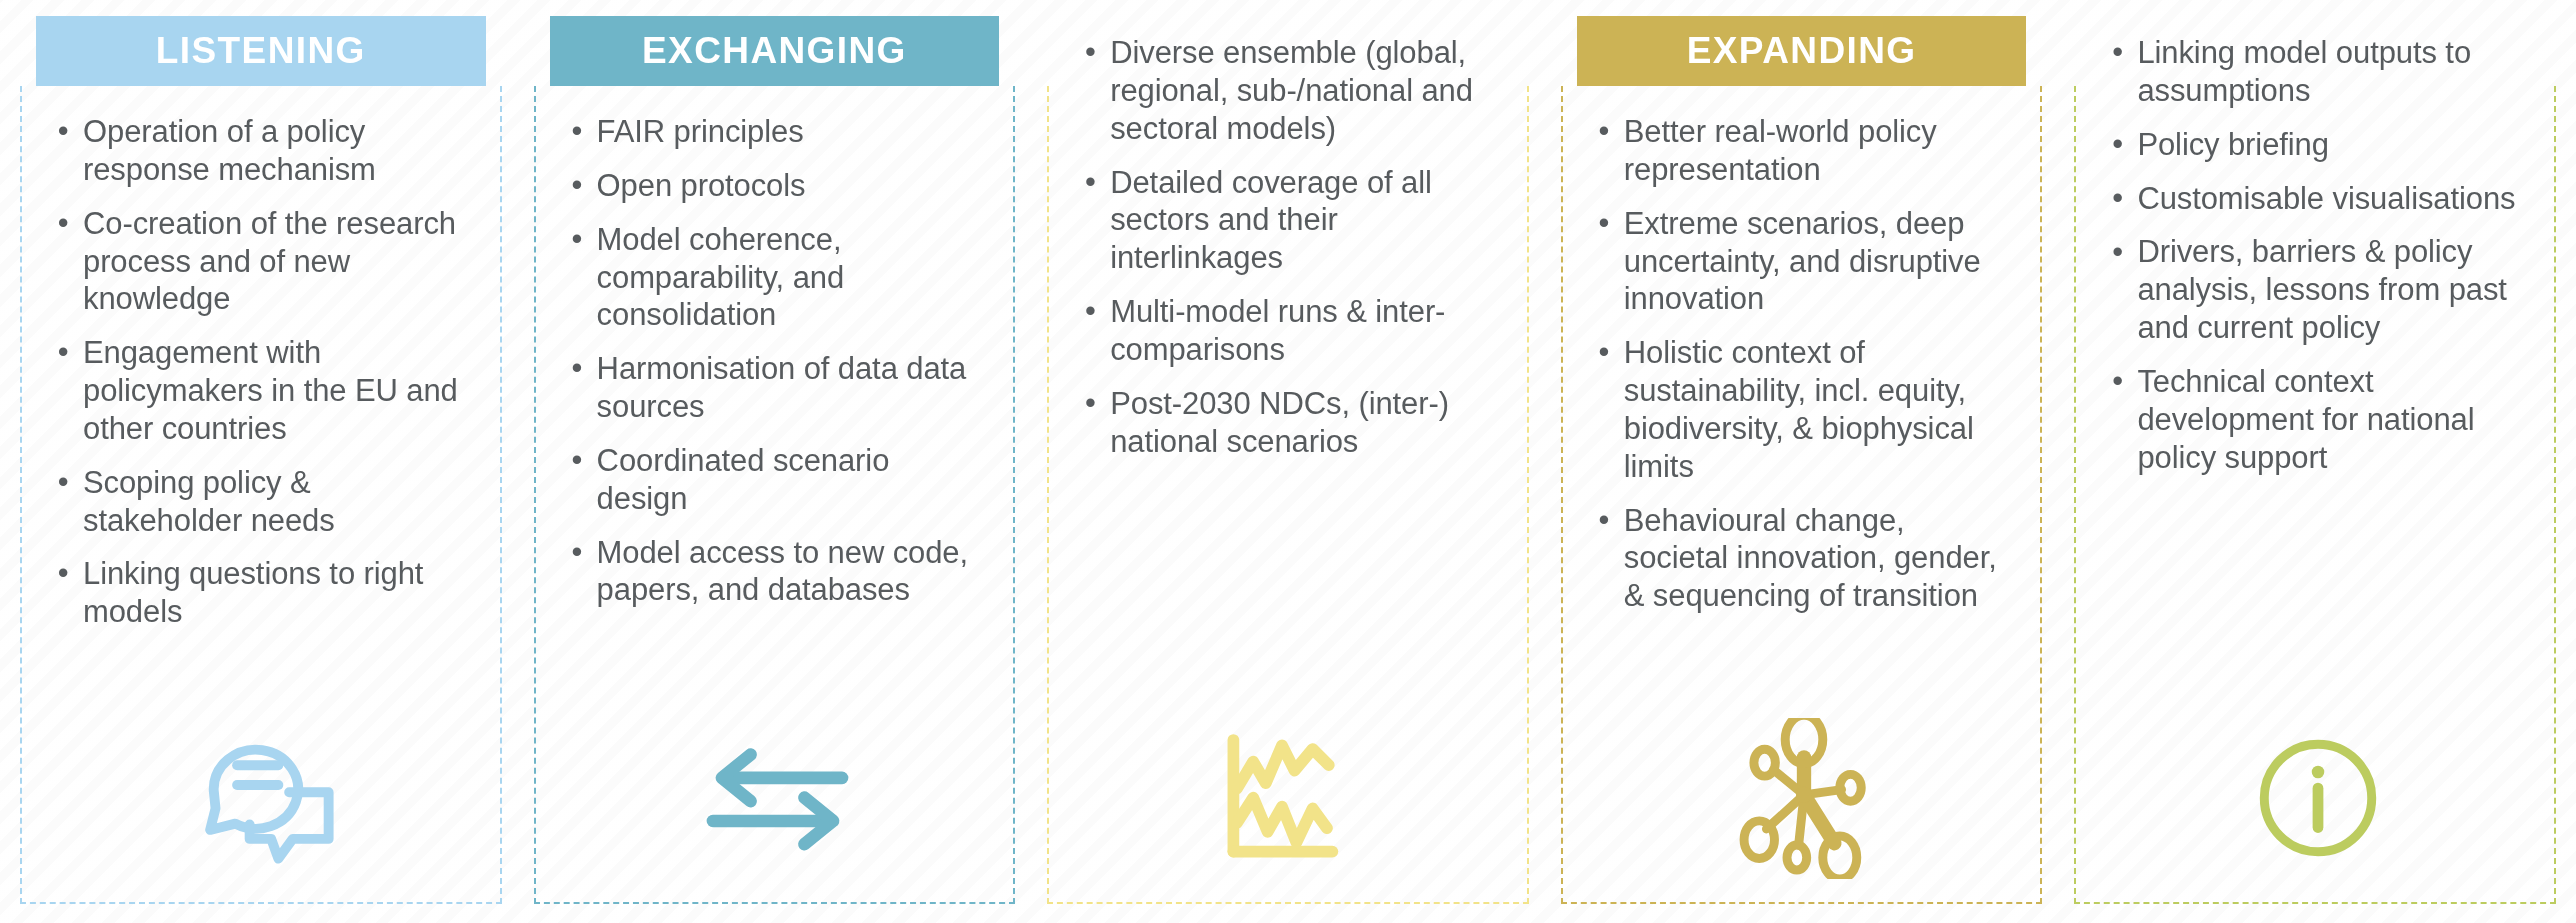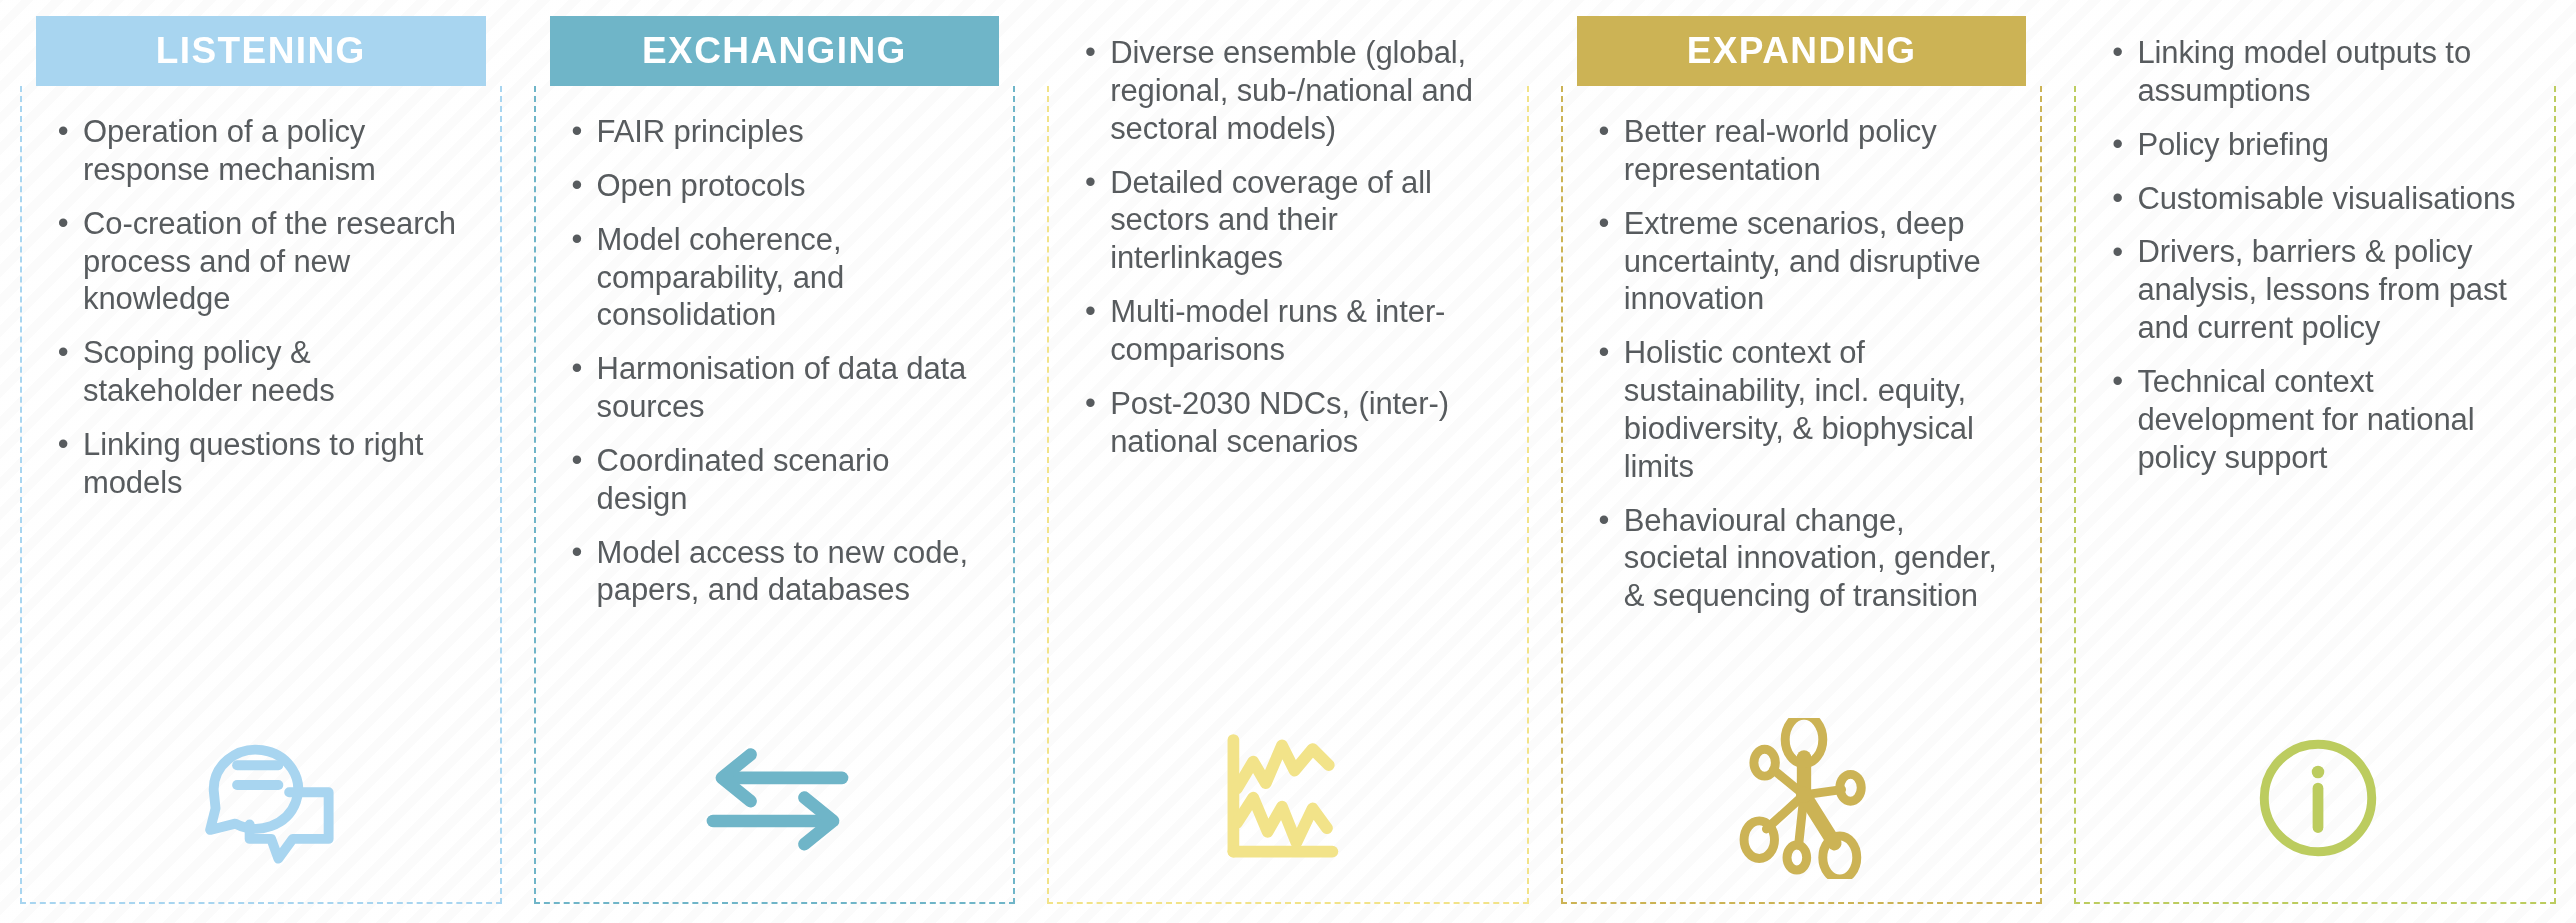--- a/index.html
+++ b/index.html
@@ -102,20 +102,21 @@
 <body>
 
 <div id="board">
     <div class="column" style="--accent: #a8d5f0;">
       <div class="col-frame"></div>
       <div class="col-header">LISTENING</div>
       <div class="col-body">
         <ul class="bullets">
           <li>Operation of a policy response mechanism</li>
           <li>Co-creation of the research process and of new knowledge</li>
+          <li>Engagement with policymakers in the EU and other countries</li>
           <li>Scoping policy &amp; stakeholder needs</li>
           <li>Linking questions to right models</li>
         </ul>
         <div class="icon-wrap">
           <svg width="158" height="135" viewBox="0 0 176 150" fill="none" stroke="#a8d5f0" stroke-width="11" stroke-linecap="round" stroke-linejoin="round">
          <path d="M32 66 A47 44 0 1 1 56 103 L28 110 L34 86 Z"></path>
          <path d="M58 38 H104"></path>
          <path d="M58 60 H104"></path>
          <path d="M116 68 H160 V120 H120 L104 142 L96 120 H72 V104"></path>
        </svg>

